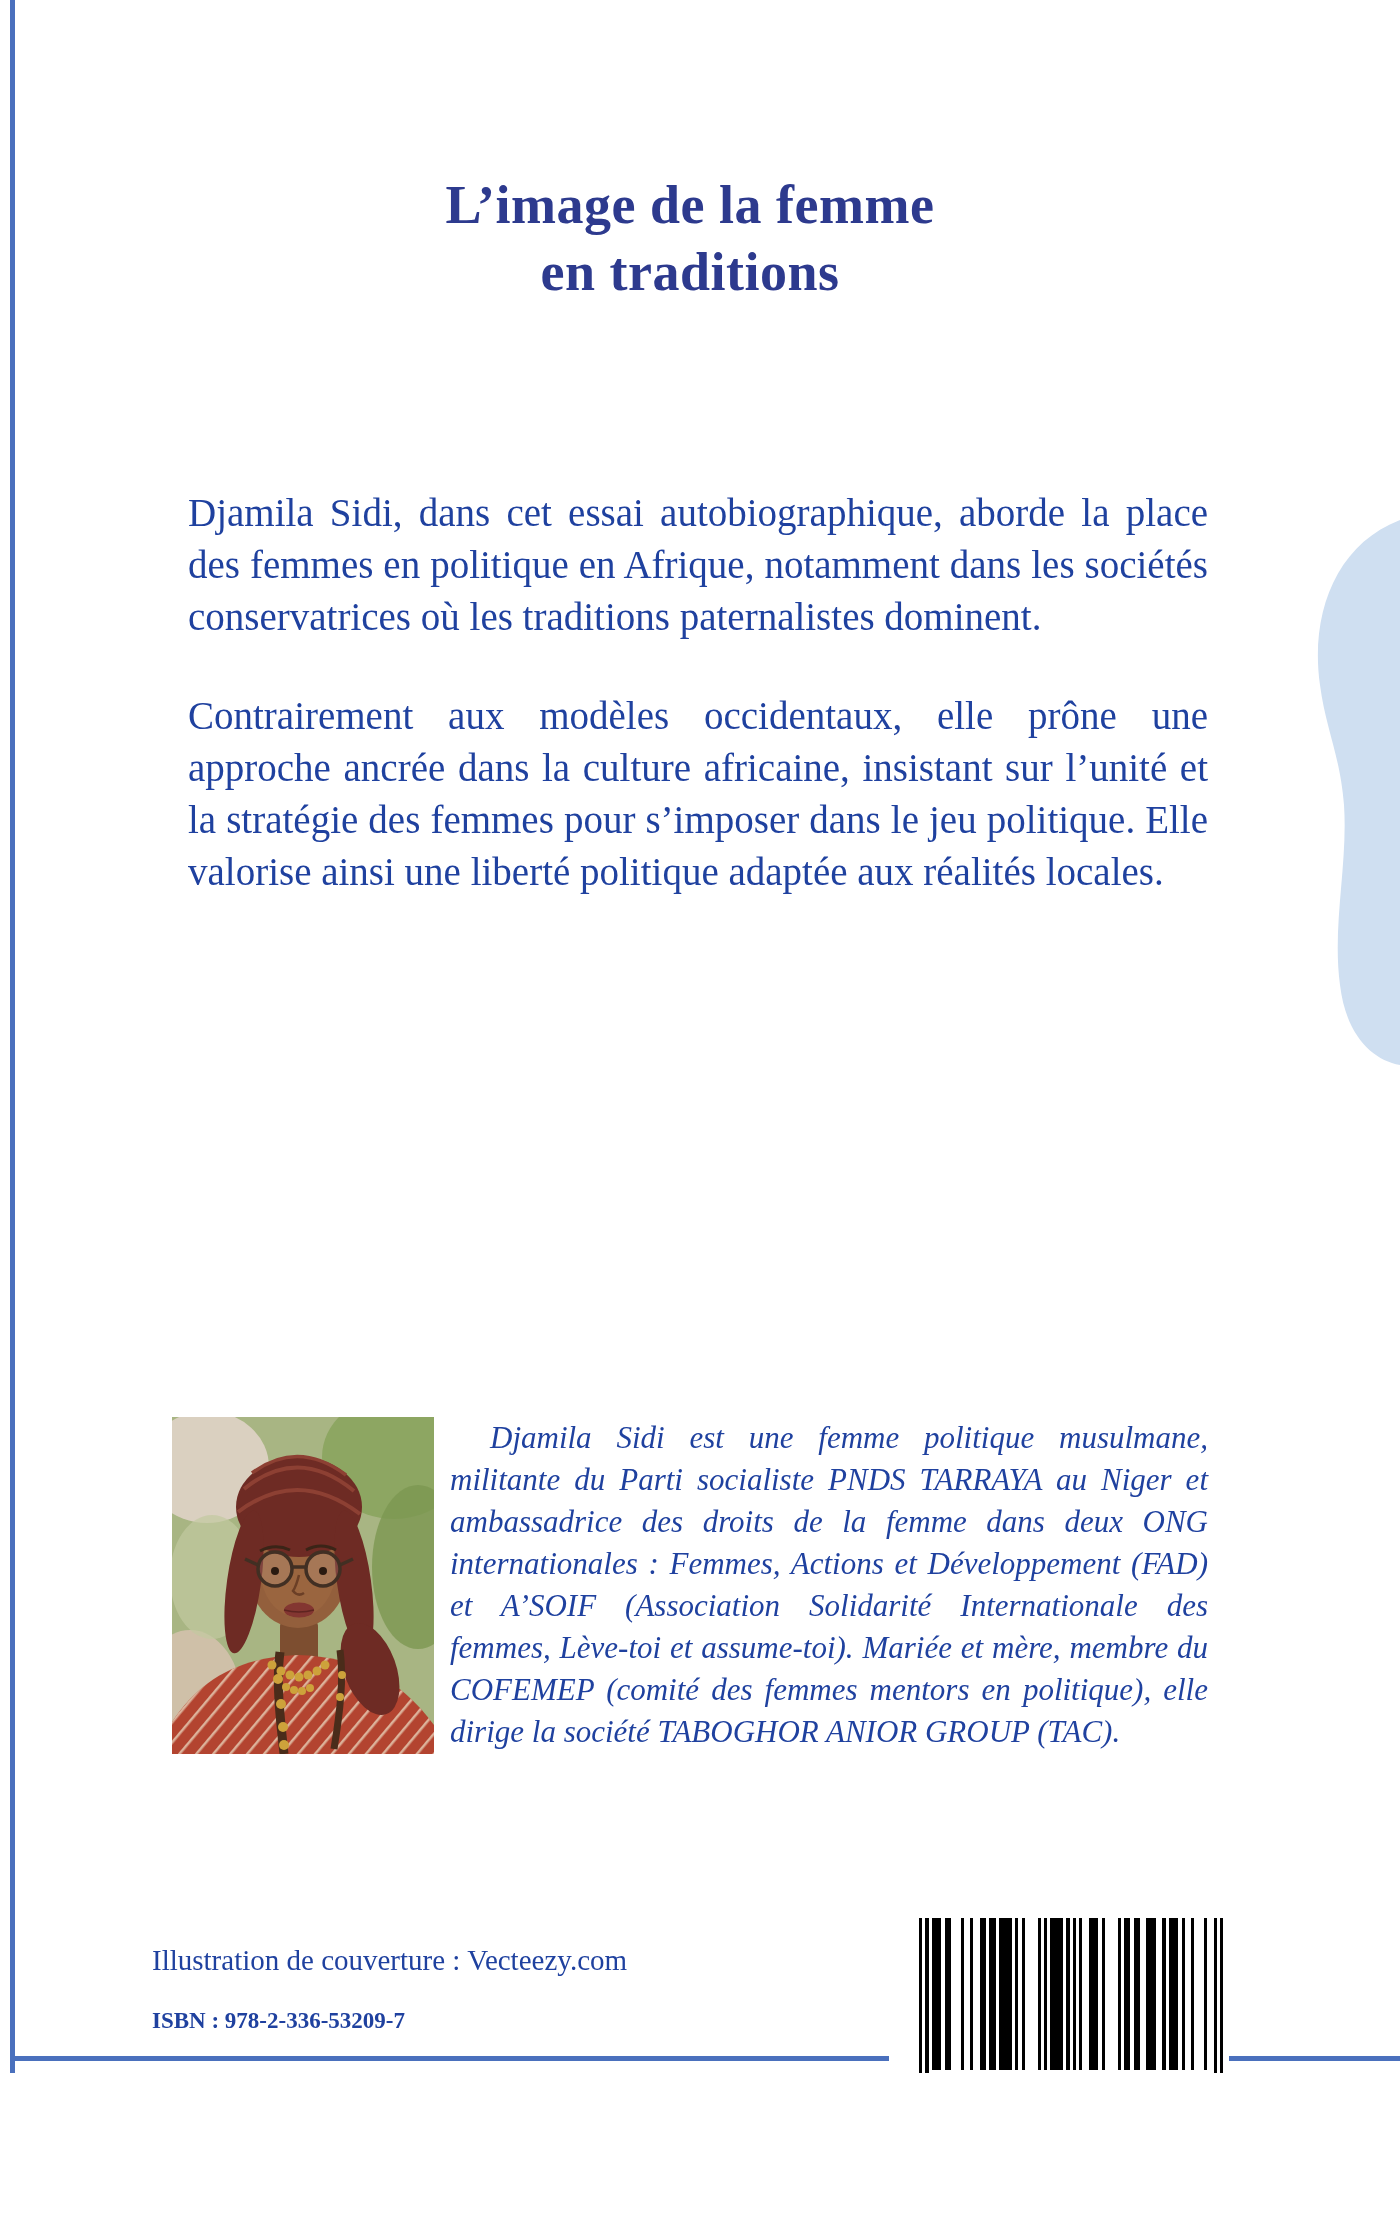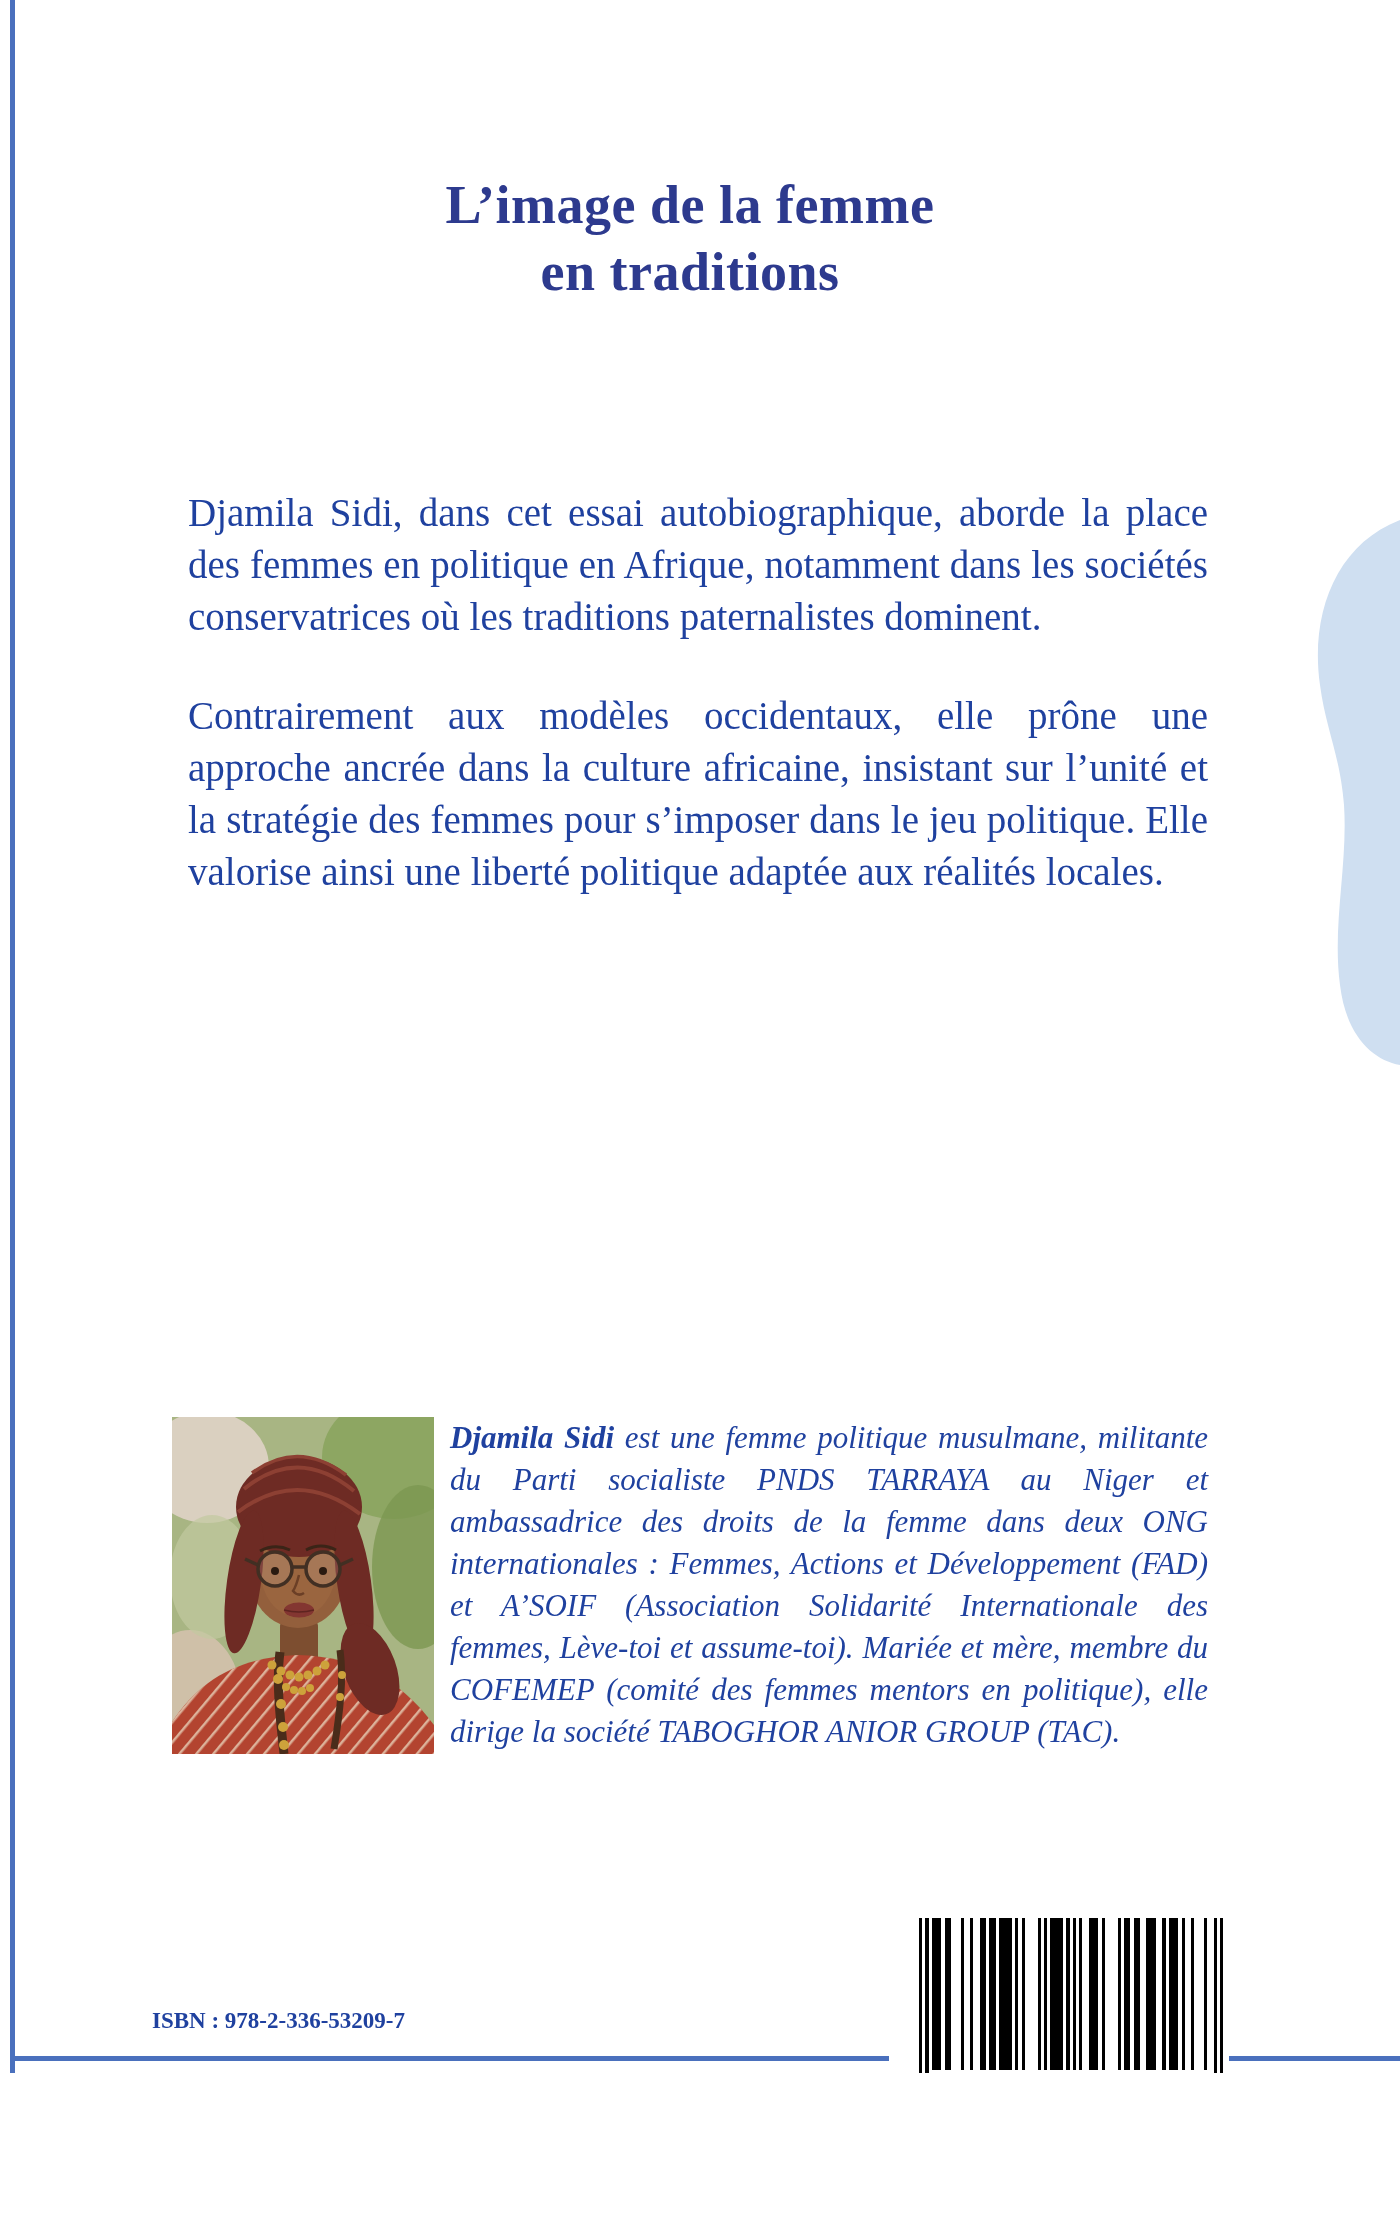--- a/index.html
+++ b/index.html
@@ -28,21 +28,21 @@
     font-size:39px;line-height:52px;text-align:justify;
   }
   .synopsis p{margin:0 0 47px 16px;}
   
   .bio{position:absolute;top:1417px;left:172px;width:1036px;display:flex;gap:16px;}
   .photo{width:262px;height:337px;flex:none;display:block;}
   .bio-text{
     color:var(--text-blue,#1f419f);
     font-style:italic;font-size:31px;line-height:42px;text-align:justify;
   }
-  .bio-text .name{font-weight:700;}
+  .bio-text .name{font-weight:400;margin-left:40px;}
   
   .credit{position:absolute;left:152px;top:1944px;color:var(--text-blue,#1f419f);font-size:29px;}
   .isbn{position:absolute;left:152px;top:2008px;color:var(--text-blue,#1f419f);font-size:23px;font-weight:bold;}
   .price{position:absolute;left:152px;top:2078px;color:var(--text-blue,#1f419f);font-size:38px;}
   
   .barcode{position:absolute;left:889px;top:1912px;width:340px;height:208px;background:#fff;}
   .bars{position:absolute;left:30px;top:6px;width:304px;height:192px;display:flex;}
   .bars .m{flex:1 1 auto;}
   .bars .on{background:var(--barcode-black,#000);}
   .bc-digit{
@@ -150,20 +150,21 @@
         <path d="M127,158 C125,166 123,171 121,174 Q126,180 132,176" stroke="#6b3f26" stroke-width="2.5" fill="none"></path>
         <ellipse cx="127" cy="193" rx="15" ry="7.5" fill="#833631"></ellipse>
         <path d="M112,193 Q127,197 142,193" stroke="#5e2420" stroke-width="1.5" fill="none"></path>
       </g>
     </svg>
     <div class="bio-text">
       <span class="name">Djamila Sidi</span><span> est une femme politique musulmane, militante du Parti socialiste PNDS TARRAYA au Niger et ambassadrice des droits de la femme dans deux ONG internationales : Femmes, Actions et Développement (FAD) et A’SOIF (Association Solidarité Internationale des femmes, Lève-toi et assume-toi). Mariée et mère, membre du COFEMEP (comité des femmes mentors en politique), elle dirige la société TABOGHOR ANIOR GROUP (TAC).</span>
     </div>
   </div>
 
+  <div class="credit">Illustration de couverture : Vecteezy.com</div>
   <div class="isbn">ISBN : 978-2-336-53209-7</div>
   <div class="price">15 €</div>
 
   <div class="barcode">
     <div class="bars">
         <div class="m on"></div>
         <div class="m"></div>
         <div class="m on"></div>
         <div class="m"></div>
         <div class="m on"></div>

